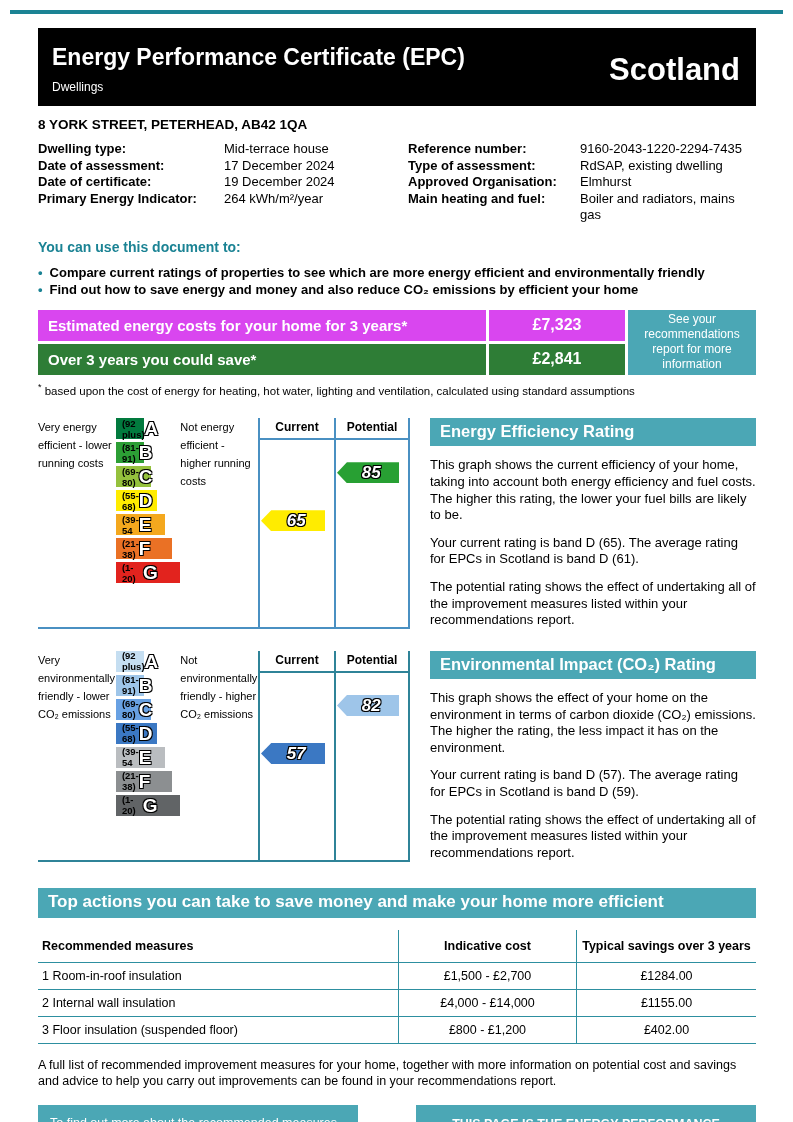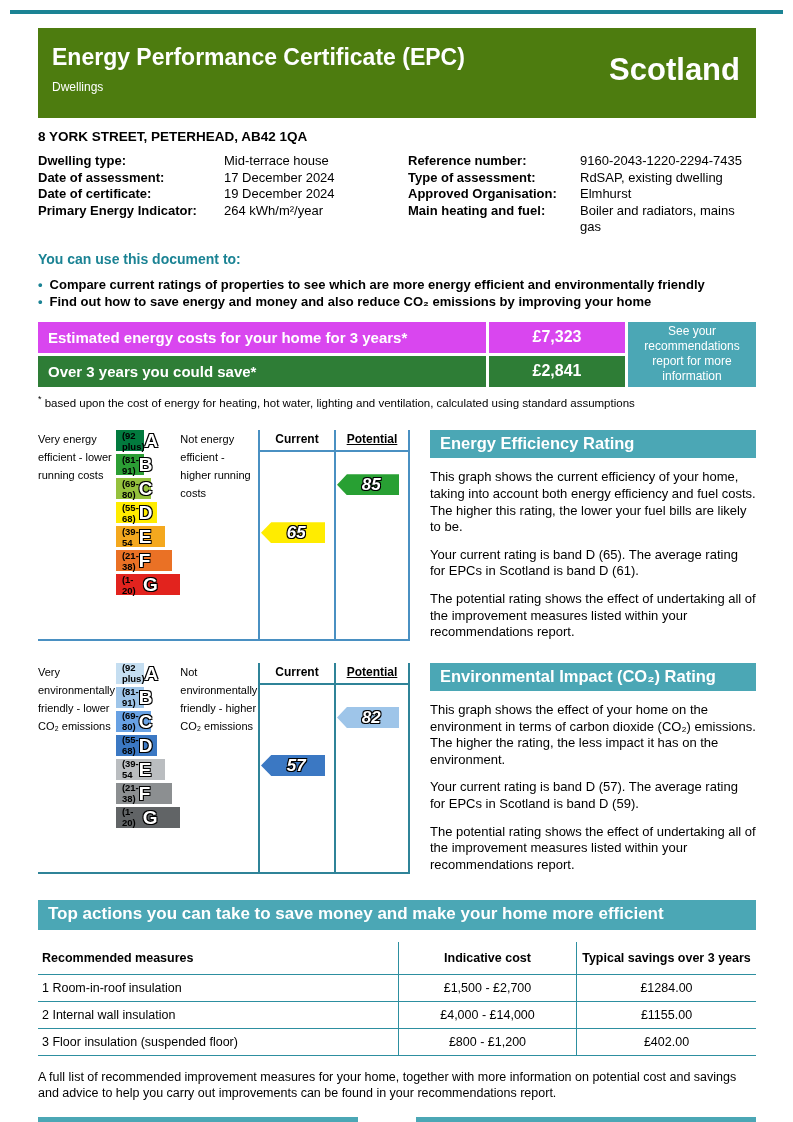--- a/index.html
+++ b/index.html
@@ -5,21 +5,21 @@
   * { margin:0; padding:0; box-sizing:border-box; }
   html,body { background:#fff; }
   body {
     width:793px; height:1122px; position:relative;
     font-family:"Liberation Sans", sans-serif; color:#000;
   }
   .top-rule { position:absolute; left:10px; top:10px; width:773px; height:4px; background:#1b8394; }
   .content { position:absolute; left:38px; top:28px; width:718px; }
 
   
-  .masthead { background:#4d7c0f; color:#fff; height:90px; padding:10px 16px 8px 14px;
+  .masthead { background:#000000; color:#fff; height:78px; padding:10px 16px 8px 14px;
               display:flex; justify-content:space-between; align-items:flex-start; }
   .masthead-title { font-size:23px; font-weight:bold; margin-top:6px; }
   .masthead-sub { font-size:12px; margin-top:9px; }
   .masthead-region { font-size:31px; font-weight:bold; margin-top:14px; }
 
   .address { margin-top:11px; font-size:13.5px; font-weight:bold; }
 
   
   .details { margin-top:9px; display:flex; font-size:13px; }
   .details-col.left  { width:370px; flex:none; }
@@ -55,21 +55,21 @@
   .chart-top-label, .chart-bottom-label { height:20px; font-size:11px; line-height:18px; }
   .bands { height:168px; }
   .band-row { height:24px; }
   .band { height:21px; display:flex; align-items:center; justify-content:space-between;
           padding:0 22px 0 6px; }
   .band-range { font-size:9.5px; font-weight:bold; }
   .band-letter { font-size:19px; font-weight:bold; color:#fff; line-height:21px;
        text-shadow:-1px -1px 0 #000, 1px -1px 0 #000, -1px 1px 0 #000, 1px 1px 0 #000; }
   .chart-col { width:76px; flex:none; border-left:2px solid var(--line);
                display:flex; flex-direction:column; }
-  .chart-col:last-child { border-right:2px solid var(--line);text-decoration:underline; }
+  .chart-col:last-child { border-right:2px solid var(--line); }
   .col-head { height:22px; border-bottom:2px solid var(--line); font-size:12px;
               font-weight:bold; text-align:center; line-height:19px; }
   .col-body { position:relative; flex:1; }
   .arrow { position:absolute; left:1px; right:9px; height:21px; line-height:21px;
            text-align:center; padding-left:9%;
            clip-path:polygon(0 50%, 16% 0, 100% 0, 100% 100%, 16% 100%);
            font-size:17px; font-weight:bold; font-style:italic; color:#fff;
            text-shadow:-1px -1px 0 #000, 1px -1px 0 #000, -1px 1px 0 #000, 1px 1px 0 #000; }
   .panel { flex:1; }
   .panel-title { background:#4ba7b5; color:#fff; font-weight:bold; font-size:16.5px;
@@ -154,21 +154,21 @@
   </div>
 
   <div class="usage-heading">You can use this document to:</div>
   <div class="bullets">
       <div class="bullet-row">
         <span class="bullet-dot">•</span>
         <span>Compare current ratings of properties to see which are more energy efficient and environmentally friendly</span>
       </div>
       <div class="bullet-row">
         <span class="bullet-dot">•</span>
-        <span>Find out how to save energy and money and also reduce CO₂ emissions by improving your home</span>
+        <span>Find out how to save energy and money and also reduce CO₂ emissions by efficient your home</span>
       </div>
     </div>
 
   <div class="costs">
     <div class="cost-label row-red">Estimated energy costs for your home for 3 years*</div>
     <div class="cost-value row-red">£7,323</div>
     <div class="cost-note">See your recommendations report for more information</div>
     <div class="cost-label row-green">Over 3 years you could save*</div>
     <div class="cost-value row-green">£2,841</div>
   </div>

